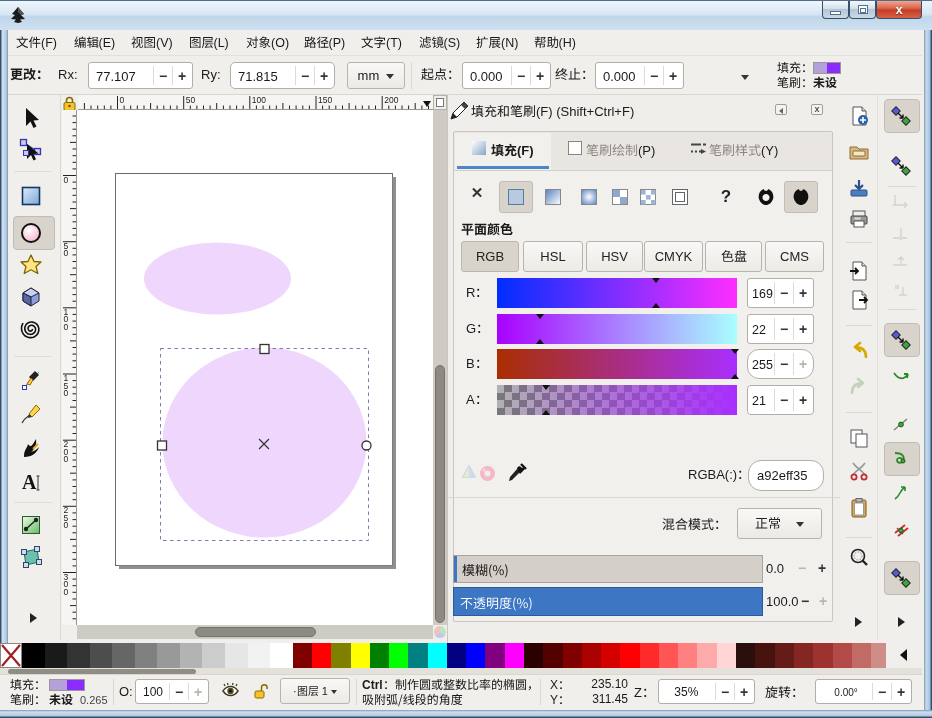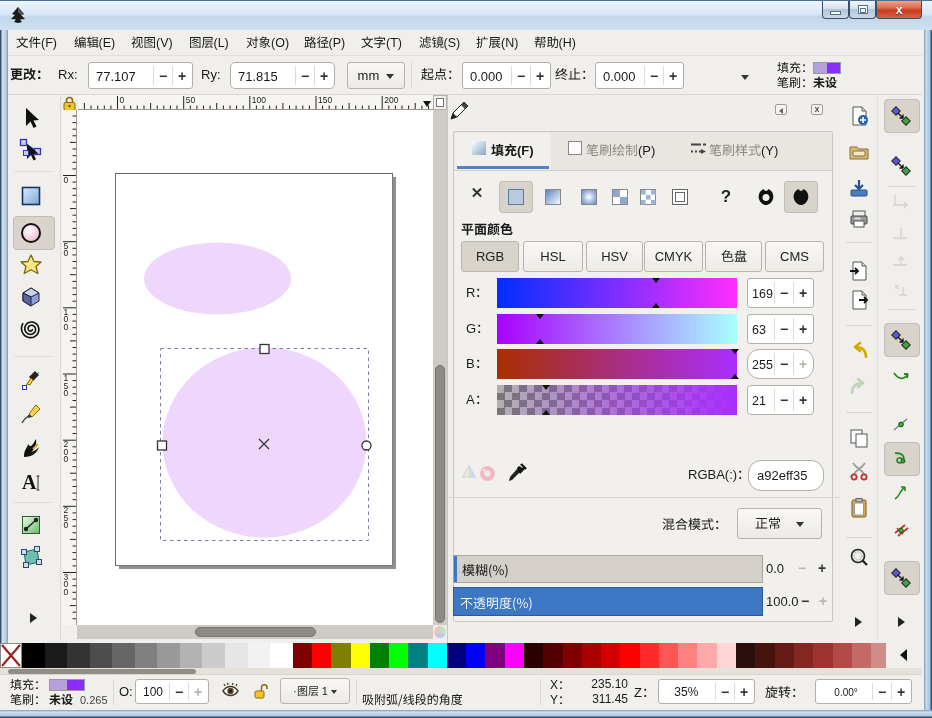--- a/index.html
+++ b/index.html
@@ -437,20 +437,29 @@
       <path d="M7 7 L7 1 A6 6 0 0 1 12.2 10 Z" fill="#bfe3bf"></path>
       <path d="M7 7 L12.2 10 A6 6 0 0 1 1.8 10 Z" fill="#bfc8e8"></path>
       <path d="M7 7 L1.8 10 A6 6 0 0 1 7 1 Z" fill="#f3c0c0"></path>
     </svg>
     <div style="position:absolute;left:447px;top:95px;width:393px;height:548px;background:#f0eeea;border-left:1px solid #c9c5bf;box-sizing:border-box"></div>
     <svg style="position:absolute;left:449px;top:101px" width="20" height="20" viewBox="0 0 20 20">
       <path d="M2 18 L4 12 L15 1 L19 5 L8 16 Z" fill="#fff" stroke="#222"></path>
       <path d="M2 18 L4 12 L8 16 Z" fill="#222"></path>
       <path d="M15 1 L19 5 L16 8 L12 4 Z" fill="#444"></path>
     </svg>
+    <div style="position:absolute;left:471px;top:103px;width:300px;height:18px;font-size:13px;line-height:18px;white-space:nowrap"><svg width="65" height="15" viewBox="0 0 65 15" style="vertical-align:-2px;overflow:visible">
+        <g fill="#1a1a1a" transform="translate(0,13) scale(0.013000)">
+          <use href="#q29" x="0"></use>
+          <use href="#q30" x="1000"></use>
+          <use href="#q35" x="2000"></use>
+          <use href="#q31" x="3000"></use>
+          <use href="#q32" x="4000"></use>
+        </g>
+      </svg><span style="font-weight:normal">(F)&nbsp;(Shift+Ctrl+F)</span></div>
     <div style="position:absolute;left:775px;top:104px;width:12px;height:11px;border:1px solid #a19d96;border-radius:2px;background:#f5f3f0;box-sizing:border-box">
       <div style="margin:2.5px auto 0;width:0;height:0;border:3px solid transparent;border-right:4px solid #666;border-left:none"></div>
     </div>
     <div style="position:absolute;left:811px;top:104px;width:12px;height:11px;border:1px solid #a19d96;border-radius:2px;background:#f5f3f0;box-sizing:border-box">
       <div style="font-size:9px;line-height:9px;text-align:center;color:#555;font-weight:bold">x</div>
     </div>
     <div style="position:absolute;left:453px;top:131px;width:380px;height:491px;background:#f2f0ec;border:1px solid #c9c5bf;border-radius:2px;box-sizing:border-box"></div>
     <div style="position:absolute;left:454px;top:132px;width:378px;height:39px;background:#e9e6e1;border-bottom:1px solid #d2cec8;box-sizing:border-box"></div>
     <div style="position:absolute;left:455px;top:133px;width:96px;height:37px;background:#f2f0ec"></div>
     <div style="position:absolute;left:457px;top:166px;width:92px;height:3px;background:#4a86c8"></div>
@@ -592,21 +601,21 @@
     <div style="position:absolute;left:466px;top:313.5px;width:30px;height:30px;font-size:13px;line-height:30px"><span style="font-weight:normal">G</span><svg width="13" height="15" viewBox="0 0 13 15" style="vertical-align:-2px;overflow:visible">
         <g fill="#1a1a1a" transform="translate(0,13) scale(0.013000)">
           <use href="#q26" x="0"></use>
         </g>
       </svg></div>
     <div style="position:absolute;left:497px;top:313.5px;width:240px;height:30px;background:linear-gradient(90deg,rgb(169,0,255),rgb(169,255,255))">
       <div style="position:absolute;left:39px;top:0;width:0;height:0;border:4px solid transparent;border-top:5px solid #111;border-bottom:none"></div>
       <div style="position:absolute;left:39px;bottom:0;width:0;height:0;border:4px solid transparent;border-bottom:5px solid #111;border-top:none"></div>
     </div>
     <div style="position:absolute;left:747px;top:313.5px;width:67px;height:30px;background:#fff;border:1px solid #b3afa8;border-radius:3px;box-sizing:border-box">
-      <div style="position:absolute;left:4px;top:0;height:30px;line-height:30px;font-size:12.5px;color:#1a1a1a">63</div>
+      <div style="position:absolute;left:4px;top:0;height:30px;line-height:30px;font-size:12.5px;color:#1a1a1a">22</div>
       <div style="position:absolute;right:38px;top:3px;bottom:3px;width:1px;background:#dedbd5"></div>
       <div style="position:absolute;right:19px;top:3px;bottom:3px;width:1px;background:#dedbd5"></div>
       <div style="position:absolute;right:20px;top:0;width:18px;height:30px;line-height:29px;text-align:center;font-size:14px;font-weight:bold;color:#333">−</div>
       <div style="position:absolute;right:1px;top:0;width:18px;height:30px;line-height:29px;text-align:center;font-size:14px;font-weight:bold;color:#333">+</div>
     </div>
     <div style="position:absolute;left:466px;top:349px;width:30px;height:30px;font-size:13px;line-height:30px"><span style="font-weight:normal">B</span><svg width="13" height="15" viewBox="0 0 13 15" style="vertical-align:-2px;overflow:visible">
         <g fill="#1a1a1a" transform="translate(0,13) scale(0.013000)">
           <use href="#q26" x="0"></use>
         </g>
       </svg></div>
@@ -930,20 +939,37 @@
       <rect x="1" y="9" width="9" height="7" rx="1.5" fill="#f5c32a" stroke="#8a6a00"></rect>
       <path d="M7.5 9 V5.5 a2.8 2.8 0 0 1 5.6 0 V7" fill="none" stroke="#8a6a00" stroke-width="1.5"></path>
     </svg>
     <div style="position:absolute;left:280px;top:678px;width:70px;height:26px;background:linear-gradient(#f9f8f6,#eceae5);border:1px solid #b8b4ad;border-radius:3px;box-sizing:border-box;text-align:center"><span style="font-size:11px;line-height:24px">·<svg width="22" height="13" viewBox="0 0 22 13" style="vertical-align:-2px;overflow:visible">
           <g fill="#222" transform="translate(0,11) scale(0.011000)">
             <use href="#q8" x="0"></use>
             <use href="#q9" x="1000"></use>
           </g>
         </svg>&nbsp;1&nbsp;<span style="display:inline-block;width:0;height:0;border:3px solid transparent;border-top:4px solid #333;border-bottom:none;vertical-align:middle"></span></span></div>
     <div style="position:absolute;left:356px;top:679px;width:1px;height:26px;background:#dbd7d1"></div>
+    <div style="position:absolute;left:362px;top:677px;width:180px;height:15px;font-size:12px;line-height:15px;white-space:nowrap"><b>Ctrl</b><svg width="156" height="14" viewBox="0 0 156 14" style="vertical-align:-2px;overflow:visible">
+        <g fill="#1a1a1a" transform="translate(0,12) scale(0.012000)">
+          <use href="#q26" x="0"></use>
+          <use href="#q39" x="1000"></use>
+          <use href="#q61" x="2000"></use>
+          <use href="#q62" x="3000"></use>
+          <use href="#q63" x="4000"></use>
+          <use href="#q64" x="5000"></use>
+          <use href="#q65" x="6000"></use>
+          <use href="#q66" x="7000"></use>
+          <use href="#q67" x="8000"></use>
+          <use href="#q68" x="9000"></use>
+          <use href="#q69" x="10000"></use>
+          <use href="#q62" x="11000"></use>
+          <use href="#q70" x="12000"></use>
+        </g>
+      </svg></div>
     <div style="position:absolute;left:362px;top:692px;width:140px;height:15px;font-size:12px;line-height:15px;white-space:nowrap"><svg width="101" height="14" viewBox="0 0 101 14" style="vertical-align:-2px;overflow:visible">
         <g fill="#1a1a1a" transform="translate(0,12) scale(0.012000)">
           <use href="#q71" x="0"></use>
           <use href="#q72" x="1000"></use>
           <use href="#q73" x="2000"></use>
           <use href="#q74" x="3000"></use>
           <use href="#q75" x="3392"></use>
           <use href="#q76" x="4392"></use>
           <use href="#q68" x="5392"></use>
           <use href="#q77" x="6392"></use>

